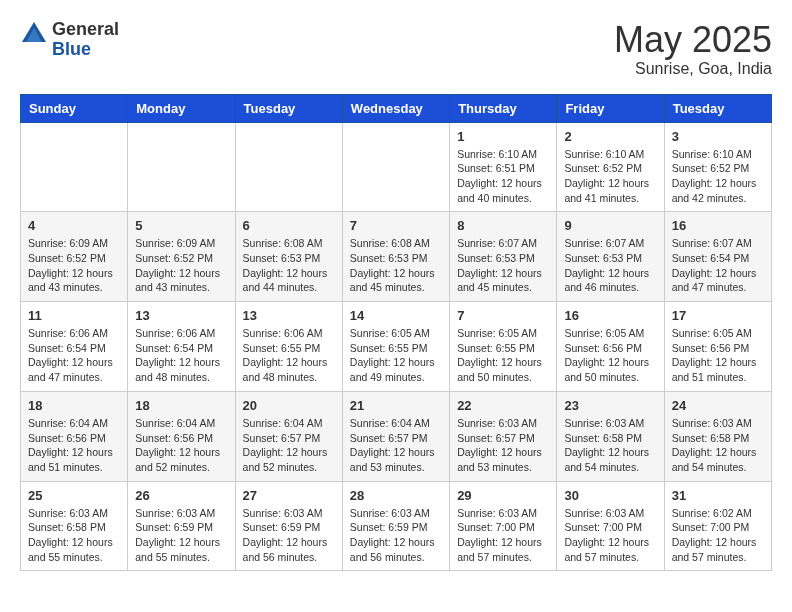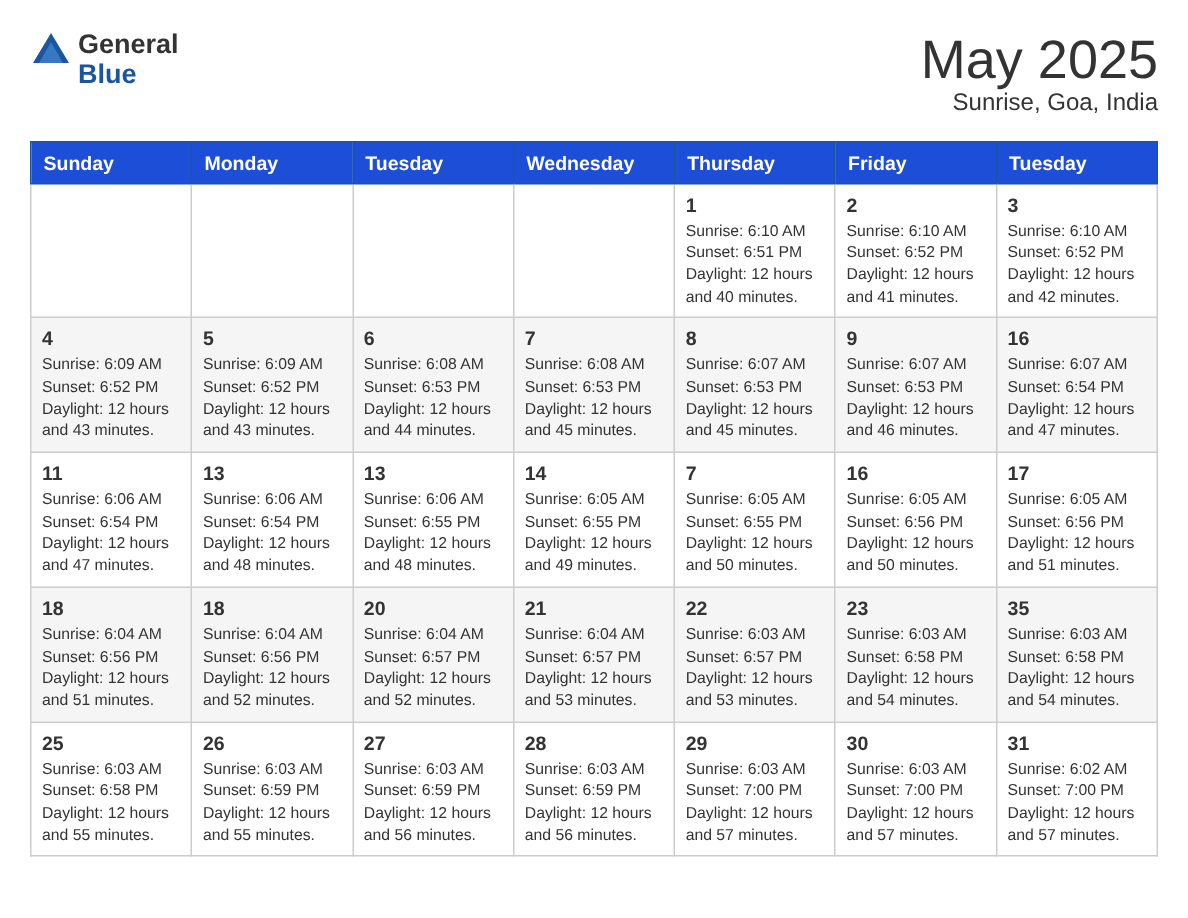--- a/index.html
+++ b/index.html
@@ -294,21 +294,21 @@
 and 53 minutes.</div>
         </td>
         <td>
           <span class="day-num">23</span>
           <div class="day-info" style="white-space: pre-line;">Sunrise: 6:03 AM
 Sunset: 6:58 PM
 Daylight: 12 hours
 and 54 minutes.</div>
         </td>
         <td>
-          <span class="day-num">35</span>
+          <span class="day-num">24</span>
           <div class="day-info" style="white-space: pre-line;">Sunrise: 6:03 AM
 Sunset: 6:58 PM
 Daylight: 12 hours
 and 54 minutes.</div>
         </td>
       </tr>
       <tr>
         <td>
           <span class="day-num">25</span>
           <div class="day-info" style="white-space: pre-line;">Sunrise: 6:03 AM

